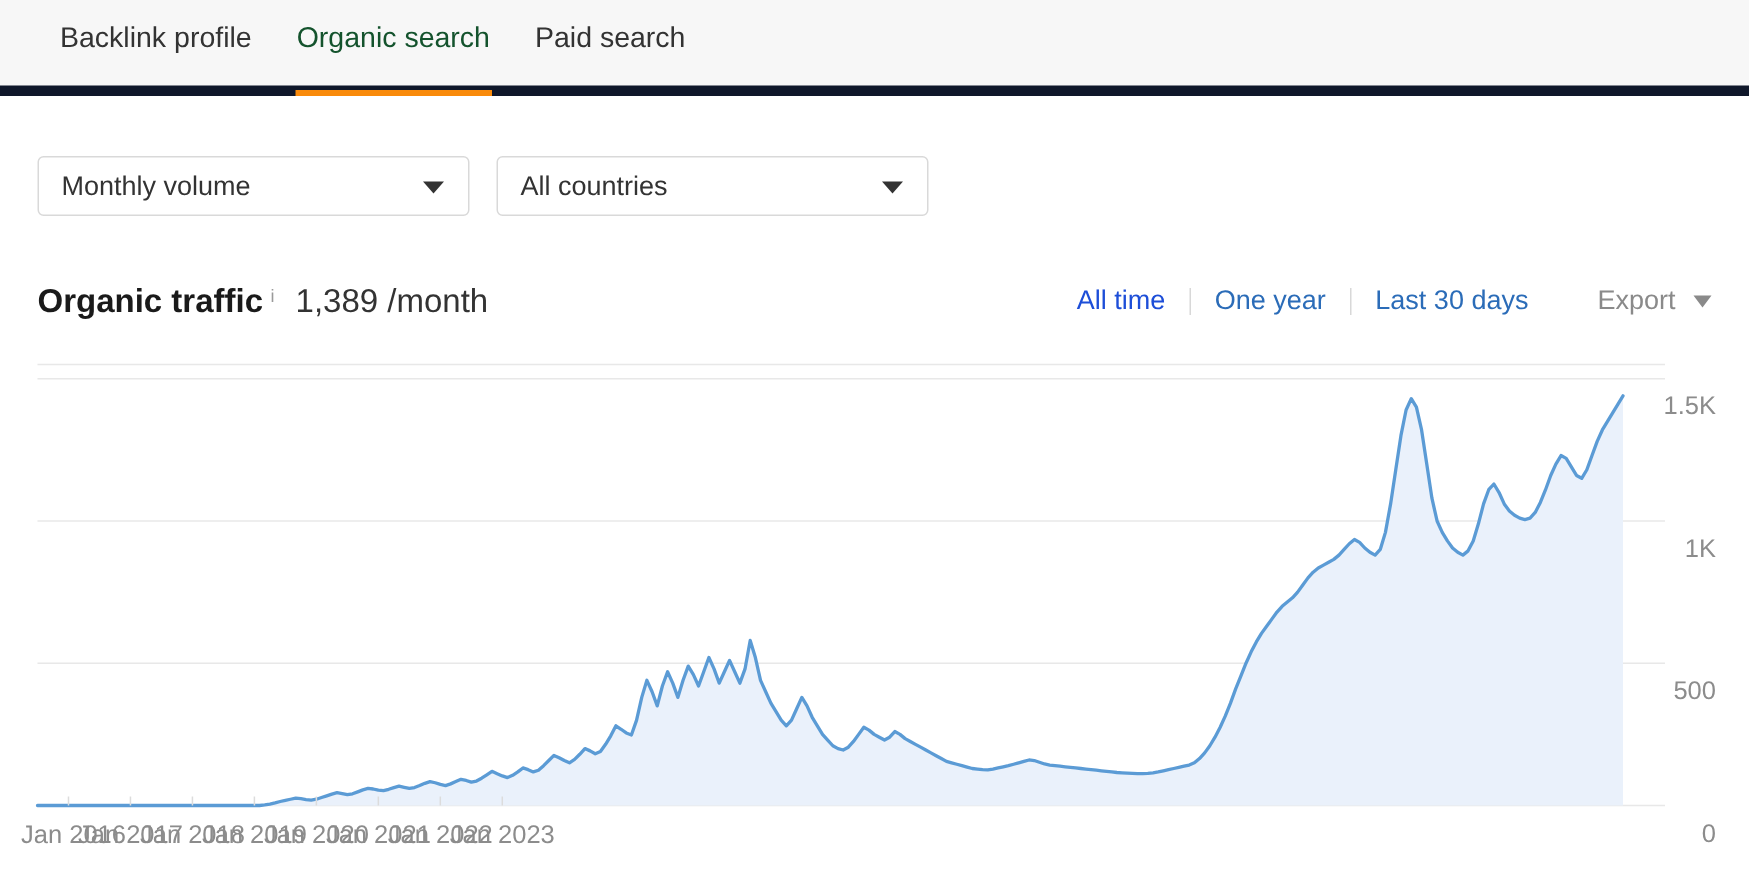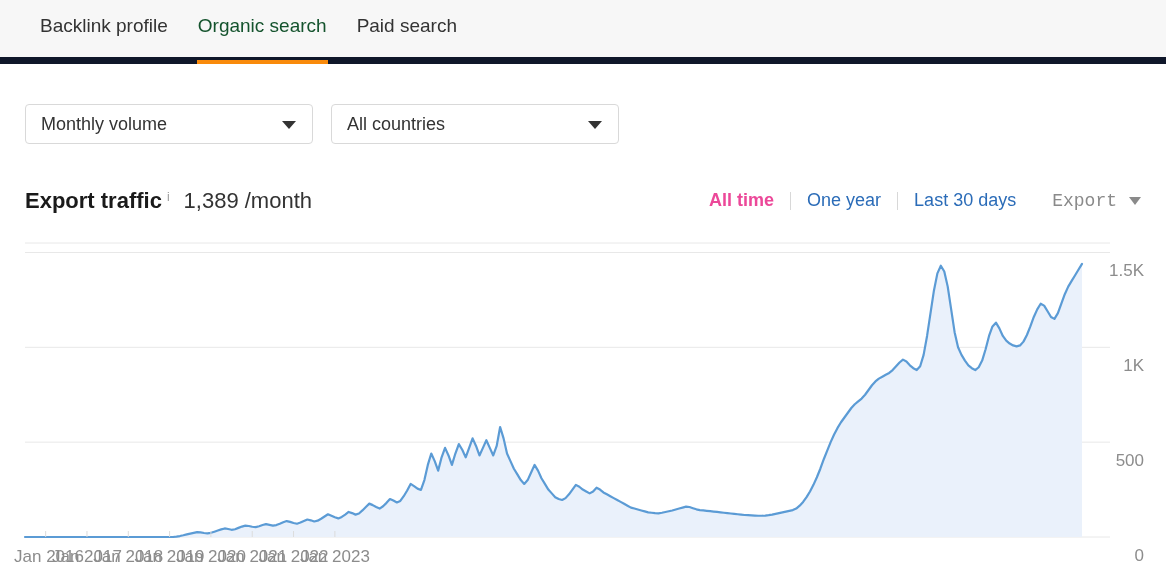--- a/index.html
+++ b/index.html
@@ -144,38 +144,37 @@
     align-items: center;
     font-size: 18px;
   }
   .range-link {
     padding: 0 16px;
     color: #2b6cb8;
     cursor: pointer;
     white-space: nowrap;
   }
   .range-link.active {
-    color: #ec4899;
-    font-weight: bold;
+    color: #1d4ed8;
+    font-weight: normal;
     padding-left: 0;
     text-align: center;
   }
   .range-sep {
     width: 1px;
     height: 18px;
     background: #d8d8d8;
   }
   .export {
-    margin-left: 20px;
+    margin-left: 30px;
     color: #8a8a8a;
     cursor: pointer;
     display: flex;
     align-items: center;
     white-space: nowrap;
-    font-family: Liberation Mono, monospace;
   }
   .export .caret-sm {
     margin-left: 12px;
     width: 0; height: 0;
     border-left: 6px solid transparent;
     border-right: 6px solid transparent;
     border-top: 8px solid #8a8a8a;
   }
 
   
@@ -232,21 +231,21 @@
     <span class="caret"></span>
   </div>
   <div class="select sel-2">
     <span class="sel-label">All countries</span>
     <span class="caret"></span>
   </div>
 </div>
 
 <div class="metric-row">
   <div class="metric-left">
-    <span class="metric-title">Export traffic</span>
+    <span class="metric-title">Organic traffic</span>
     <span class="info-icon">i</span>
     <span class="metric-value">1,389 /month</span>
   </div>
 
   <div class="metric-right">
     <span class="range-link active">All time</span>
     <span class="range-sep"></span>
     <span class="range-link">One year</span>
     <span class="range-sep"></span>
     <span class="range-link">Last 30 days</span>

